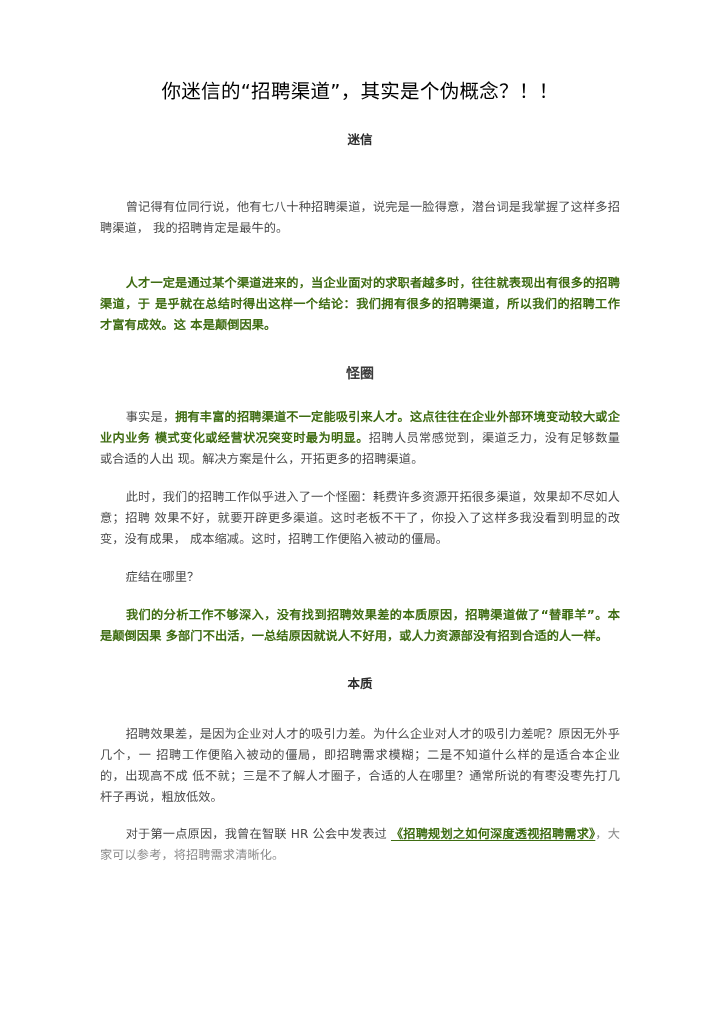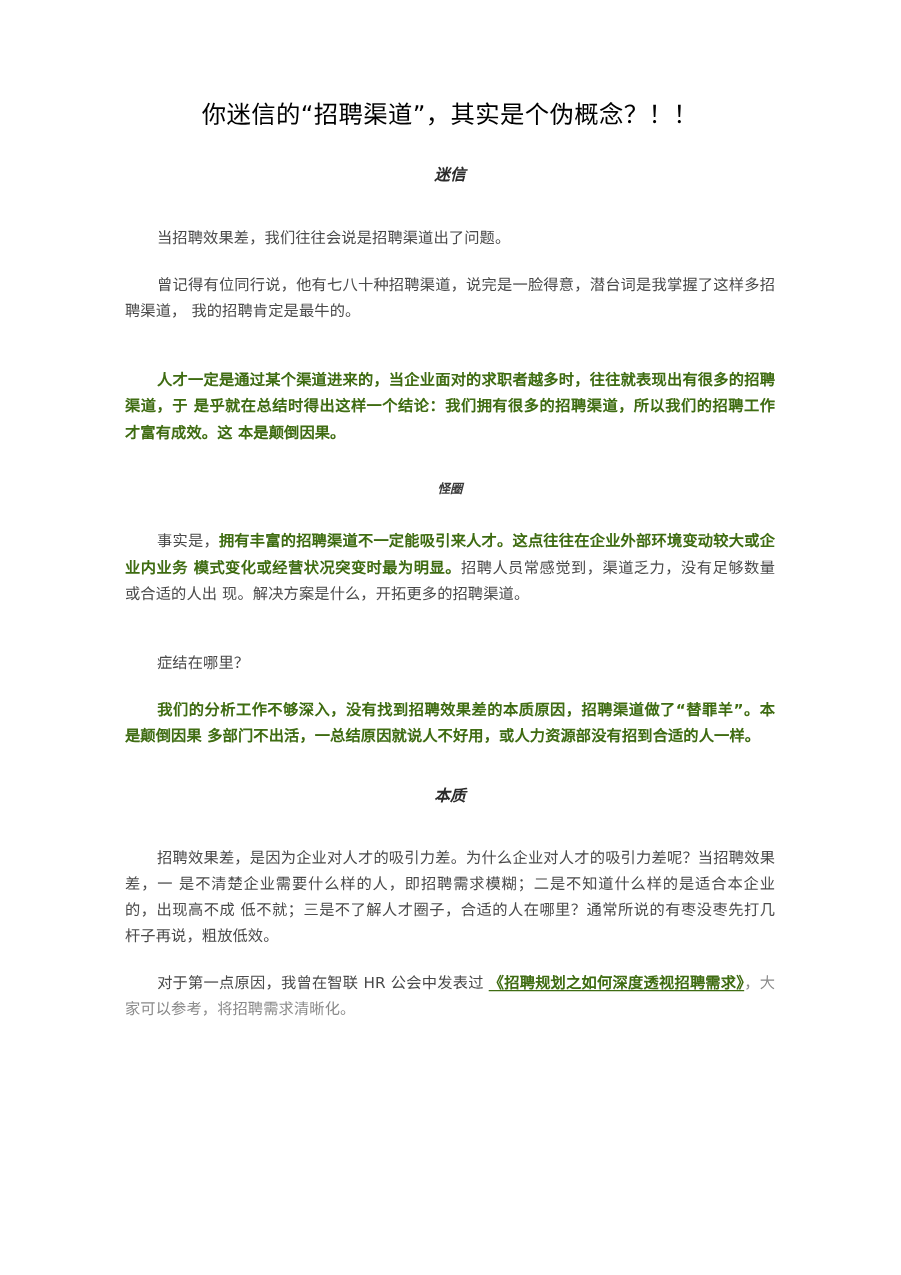--- a/index.html
+++ b/index.html
@@ -43,25 +43,24 @@
     white-space: nowrap;
   }
 
   .section-heading {
     text-align: center;
     font-size: 12.5px;
     font-weight: bold;
     color: #2b2b2b;
     margin: 0;
     line-height: 1.4;
-    font-style: italic;
   }
 
   .section-heading.h-mixin {
-    font-size: 10px;
+    font-size: 14px;
     font-weight: bold;
     color: #3b3b3b;
   }
 
   p.body-par {
     font-size: 12.2px;
     line-height: 1.72;
     color: #4a4a4a;
     margin: 0;
     text-align: justify;
@@ -108,23 +107,20 @@
   <div class="content">
 
     <h1 class="doc-title">你迷信的“招聘渠道”，其实是个伪概念？！！</h1>
 
     <div class="sp-title-head"></div>
 
     <h2 class="section-heading">迷信</h2>
 
     <div class="sp-head-body"></div>
 
-    <p class="body-par">
-      <span class="indent"></span><span>当招聘效果差，我们往往会说是招聘渠道出了问题。</span>
-    </p>
 
     <div class="sp-par"></div>
 
     <p class="body-par">
       <span class="indent"></span><span>曾记得有位同行说，他有七八十种招聘渠道，说完是一脸得意，潜台词是我掌握了这样多招聘渠道， 我的招聘肯定是最牛的。</span>
     </p>
 
     <div class="sp-par"></div>
 
 
@@ -139,41 +135,44 @@
     <h2 class="section-heading h-mixin">怪圈</h2>
 
     <div class="sp-sec-after"></div>
 
     <p class="body-par">
       <span class="indent"></span><span>事实是，</span><span class="green">拥有丰富的招聘渠道不一定能吸引来人才。这点往往在企业外部环境变动较大或企业内业务 模式变化或经营状况突变时最为明显。</span><span>招聘人员常感觉到，渠道乏力，没有足够数量或合适的人出 现。解决方案是什么，开拓更多的招聘渠道。</span>
     </p>
 
     <div class="sp-par"></div>
 
+    <p class="body-par">
+      <span class="indent"></span><span>此时，我们的招聘工作似乎进入了一个怪圈：耗费许多资源开拓很多渠道，效果却不尽如人意；招聘 效果不好，就要开辟更多渠道。这时老板不干了，你投入了这样多我没看到明显的改变，没有成果， 成本缩减。这时，招聘工作便陷入被动的僵局。</span>
+    </p>
 
     <div class="sp-par"></div>
 
     <p class="body-par">
       <span class="indent"></span><span>症结在哪里？</span>
     </p>
 
     <div class="sp-par"></div>
 
     <p class="body-par">
       <span class="indent"></span><span class="green">我们的分析工作不够深入，没有找到招聘效果差的本质原因，招聘渠道做了“替罪羊”。本是颠倒因果 多部门不出活，一总结原因就说人不好用，或人力资源部没有招到合适的人一样。</span>
     </p>
 
     <div class="sp-sec"></div>
 
     <h2 class="section-heading">本质</h2>
 
     <div class="sp-head-body"></div>
 
     <p class="body-par">
-      <span class="indent"></span><span>招聘效果差，是因为企业对人才的吸引力差。为什么企业对人才的吸引力差呢？当招聘效果差，一 是不清楚企业需要什么样的人，即招聘需求模糊；二是不知道什么样的是适合本企业的，出现高不成 低不就；三是不了解人才圈子，合适的人在哪里？通常所说的有枣没枣先打几杆子再说，粗放低效。</span>
+      <span class="indent"></span><span>招聘效果差，是因为企业对人才的吸引力差。为什么企业对人才的吸引力差呢？原因无外乎几个，一 招聘工作便陷入被动的僵局，即招聘需求模糊；二是不知道什么样的是适合本企业的，出现高不成 低不就；三是不了解人才圈子，合适的人在哪里？通常所说的有枣没枣先打几杆子再说，粗放低效。</span>
     </p>
 
     <div class="sp-par-sm"></div>
 
     <p class="body-par">
       <span class="indent"></span><span>对于第一点原因，我曾在智联 HR    公会中发表过 </span><a class="doc-link" href="#">《招聘规划之如何深度透视招聘需求》</a><span class="serif-tail">，大家可以参考，将招聘需求清晰化。</span>
     </p>
 
   </div>
 </div>

